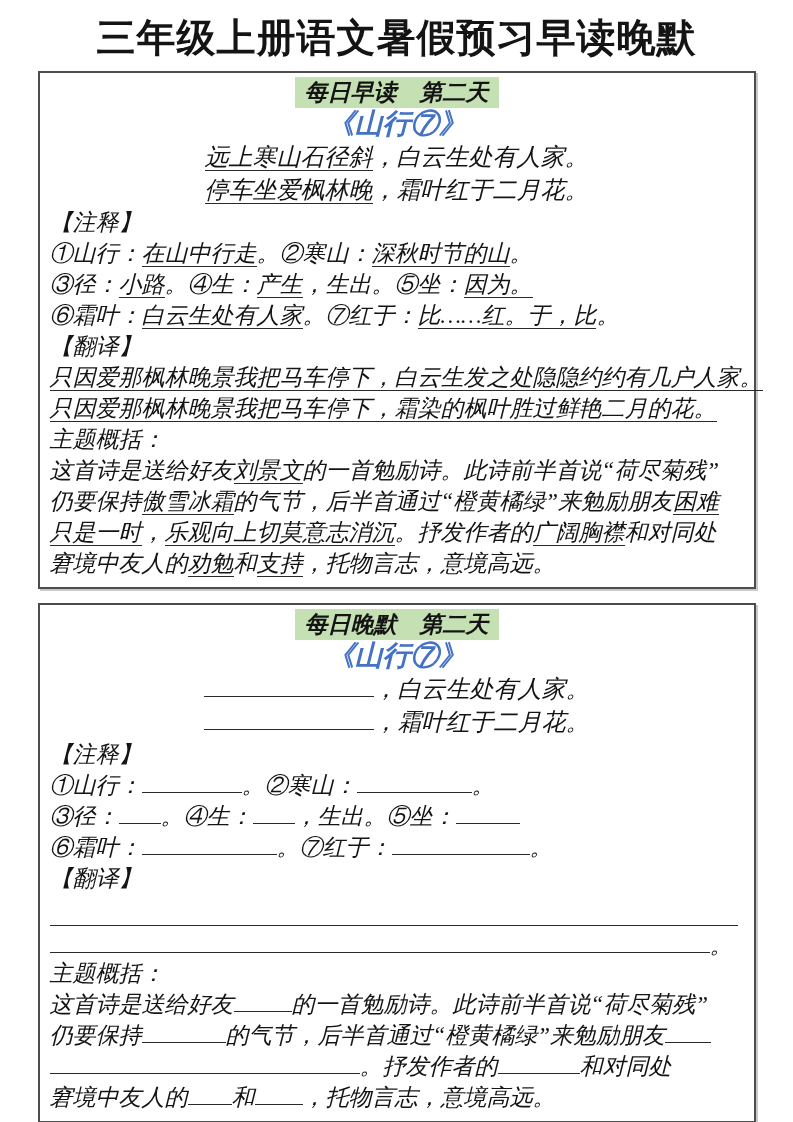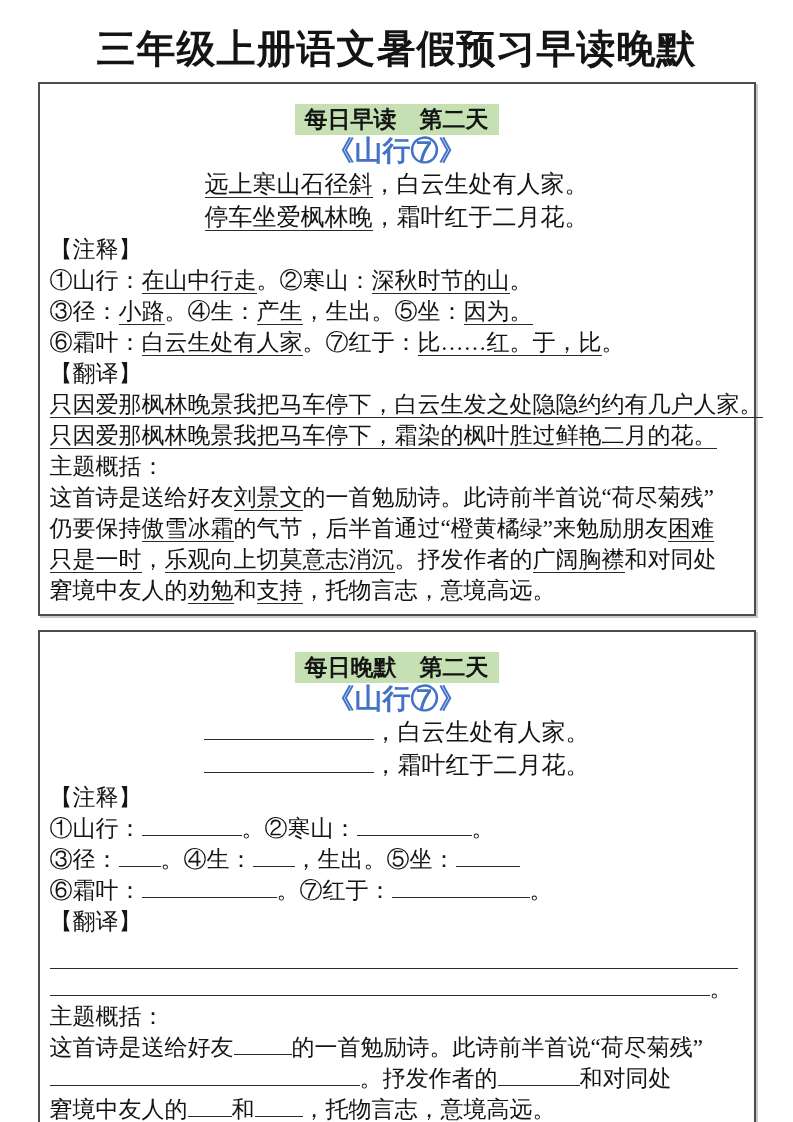--- a/index.html
+++ b/index.html
@@ -7,31 +7,32 @@
   body {
     width: 793px; height: 1122px;
     font-family: "Liberation Serif", "DejaVu Serif", serif;
     color: #141414;
     overflow: hidden;
   }
   .page-title {
     text-align: center;
     font-size: 39px;
     font-weight: bold;
-    margin-top: 26px;
+    margin-top: 15px;
     letter-spacing: 1px;
     line-height: 46px;
   }
   .box {
     width: 718px;
     margin: 10px auto 0 auto;
     border: 2px solid #4d4d4d;
     box-shadow: 2px 2px 0 #c9c9c9;
-    padding: 20px 10px 8px 10px;
+    padding: 4px 10px 8px 10px;
     background: #fff;
+    font-style: italic;
   }
   .box + .box { margin-top: 14px; }
   .line {
     font-size: 23px;
     line-height: 31px;
     white-space: nowrap;
   }
   .center { text-align: center; }
   .hl {
     display: inline-block;
@@ -110,16 +111,17 @@
       <div class="line"><span class="">⑥霜叶：</span><span class="blank" style="width: 135px;"></span><span class="">。⑦红于：</span><span class="blank" style="width: 138px;"></span><span class="">。</span></div>
     </div>
   <div class="line">【翻译】</div>
   <div class="trans-blank trans-gap">
       <div class="line"><span class="blank" style="width: 688px;"></span></div>
       <div class="line"><span class="blank" style="width: 660px;"></span><span class="">。</span></div>
     </div>
   <div class="line">主题概括：</div>
   <div>
       <div class="line"><span class="">这首诗是送给好友</span><span class="blank" style="width: 58px;"></span><span class="">的一首勉励诗。此诗前半首说“荷尽菊残”</span></div>
+      <div class="line"><span class="">仍要保持</span><span class="blank" style="width: 84px;"></span><span class="">的气节，后半首通过“橙黄橘绿”来勉励朋友</span><span class="blank" style="width: 46px;"></span></div>
       <div class="line"><span class="blank" style="width: 310px;"></span><span class="">。抒发作者的</span><span class="blank" style="width: 82px;"></span><span class="">和对同处</span></div>
       <div class="line"><span class="">窘境中友人的</span><span class="blank" style="width: 44px;"></span><span class="">和</span><span class="blank" style="width: 48px;"></span><span class="">，托物言志，意境高远。</span></div>
     </div>
 </div>
 
 </body></html>

